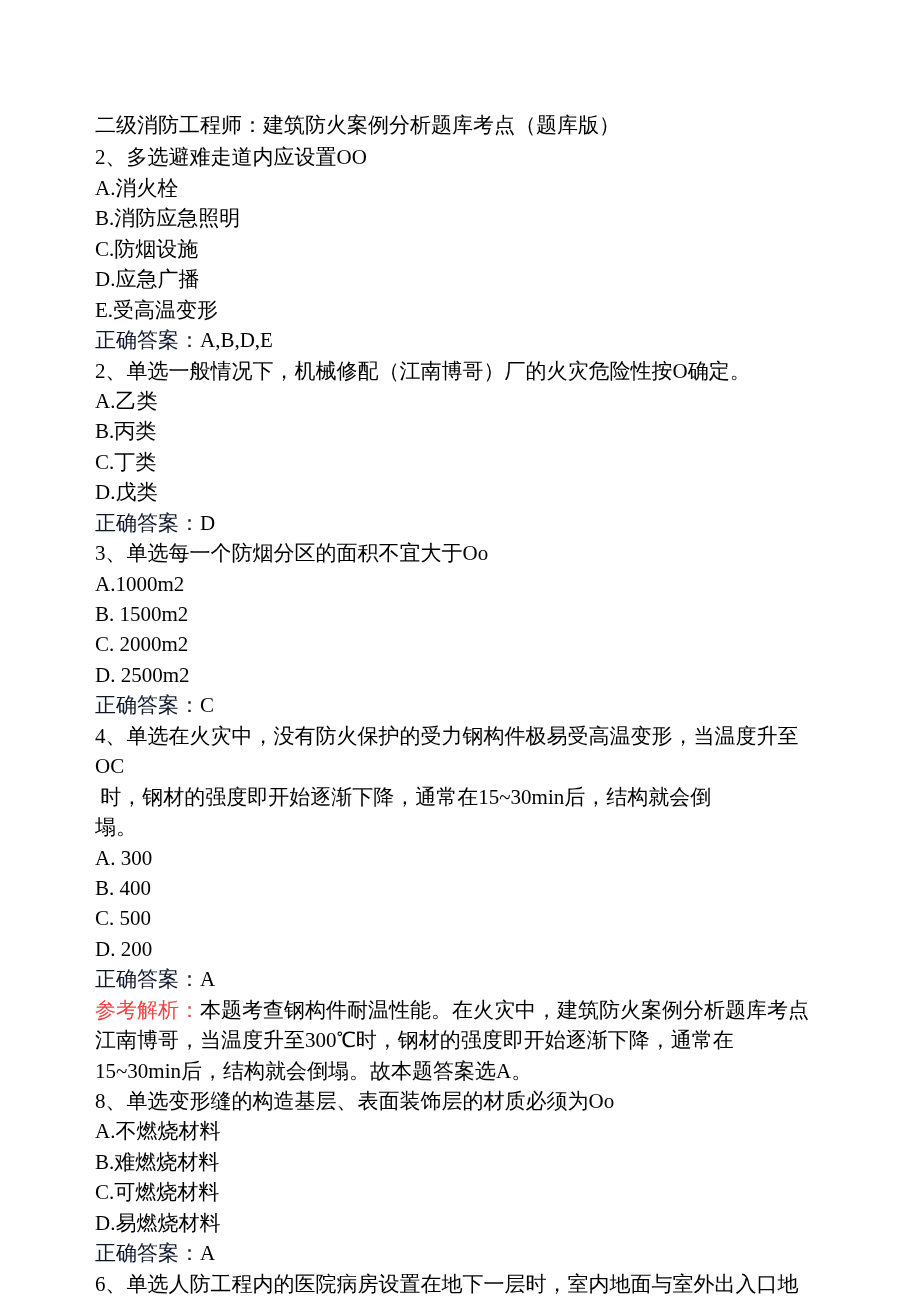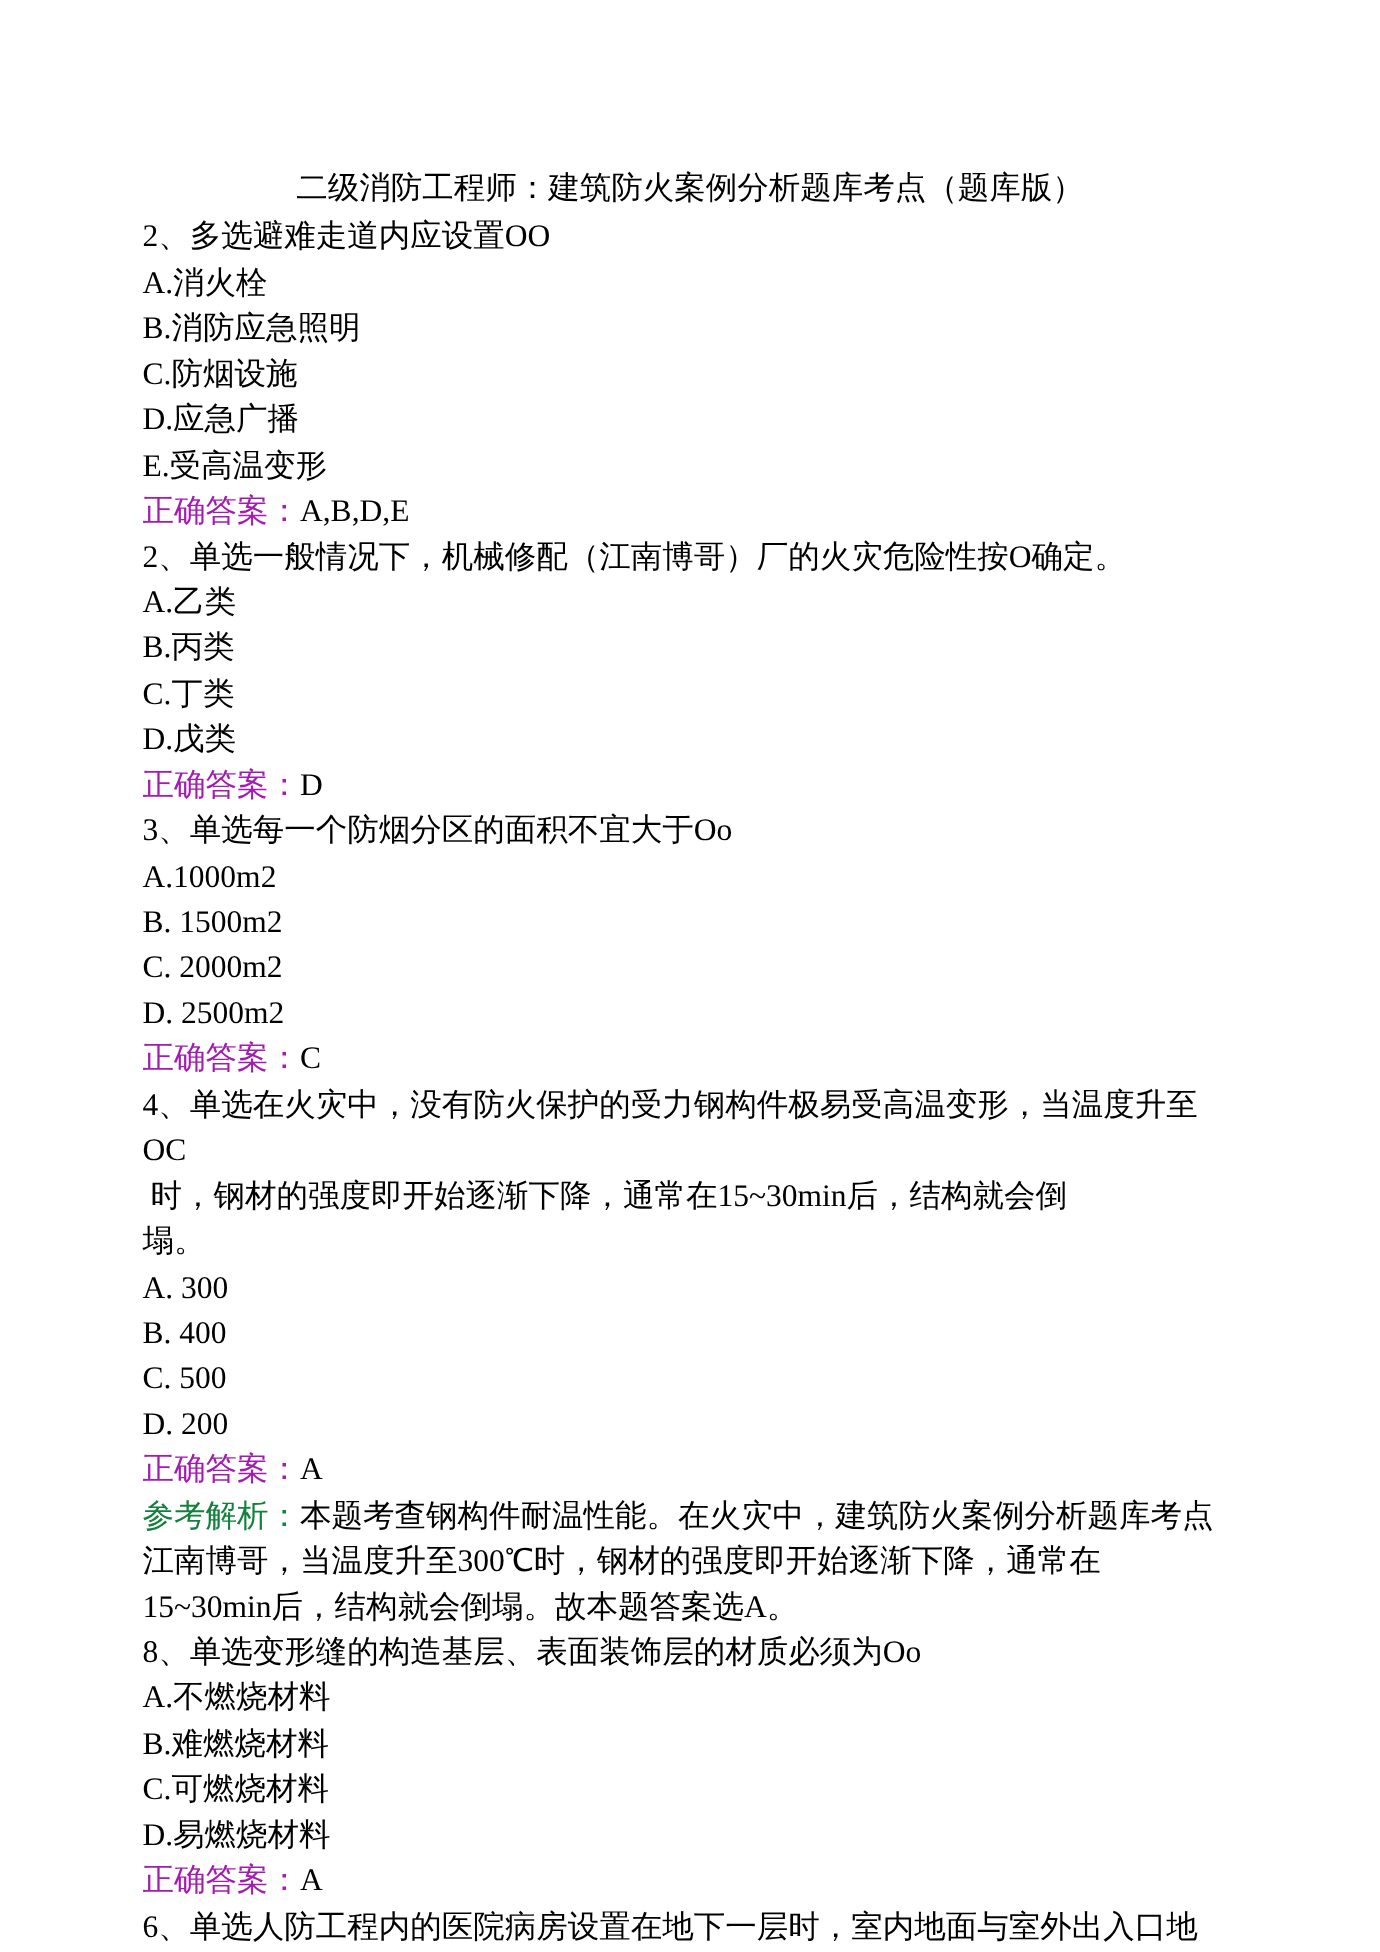--- a/index.html
+++ b/index.html
@@ -10,31 +10,30 @@
     body {
       background: #ffffff;
       font-family: "SimSun", "宋体", serif;
       font-size: 21px;
       line-height: 1.45;
       color: #000000;
       width: 920px;
       padding: 110px 95px 60px 95px;
     }
     .title {
-      text-align: center;
       margin-bottom: 2px;
     }
     .line {
       white-space: pre-wrap;
     }
     .answer-label {
-      color: #a21caf;
+      color: #0f172a;
     }
     .analysis-label {
-      color: #15803d;
+      color: #ef4444;
     }
   </style>
 </head>
 <body>
 
 <div class="title">二级消防工程师：建筑防火案例分析题库考点（题库版）</div>
 
 <div class="line">2、多选避难走道内应设置OO</div>
 <div class="line">A.消火栓</div>
 <div class="line">B.消防应急照明</div>

